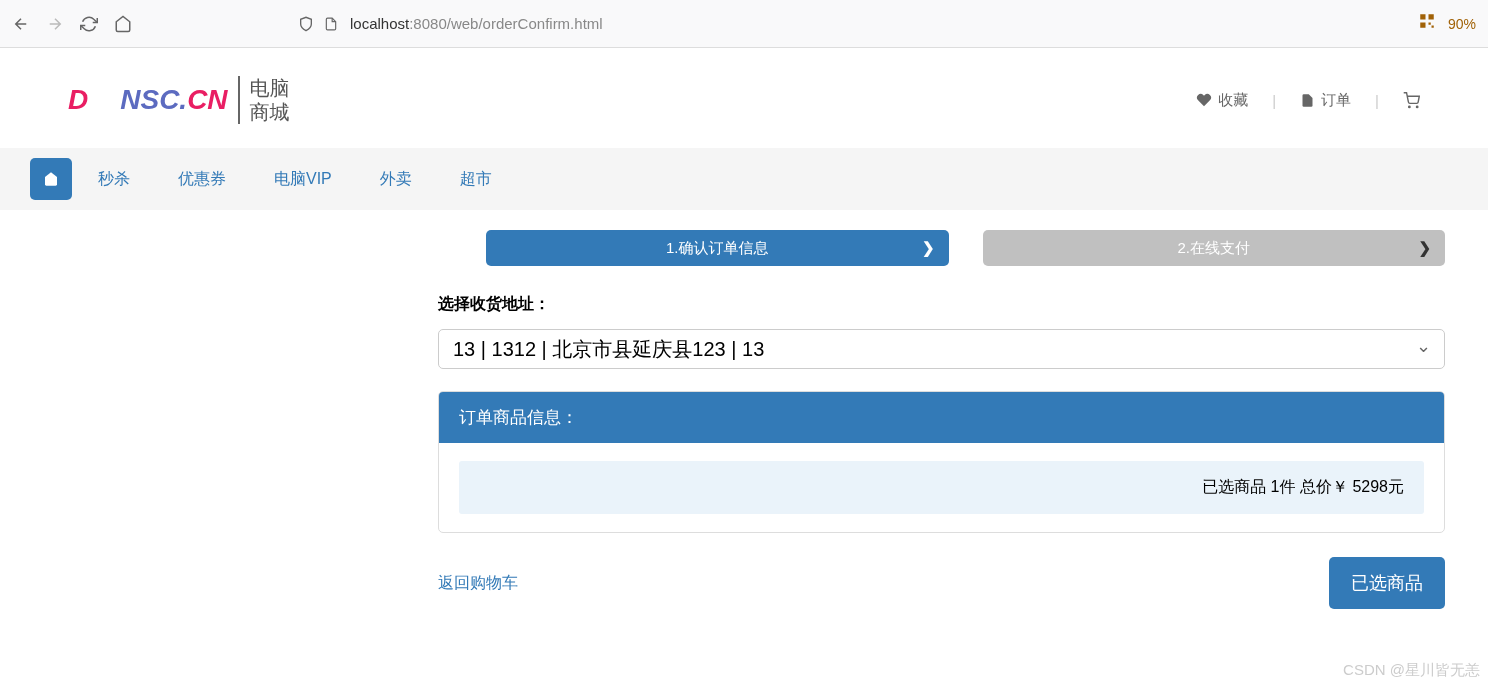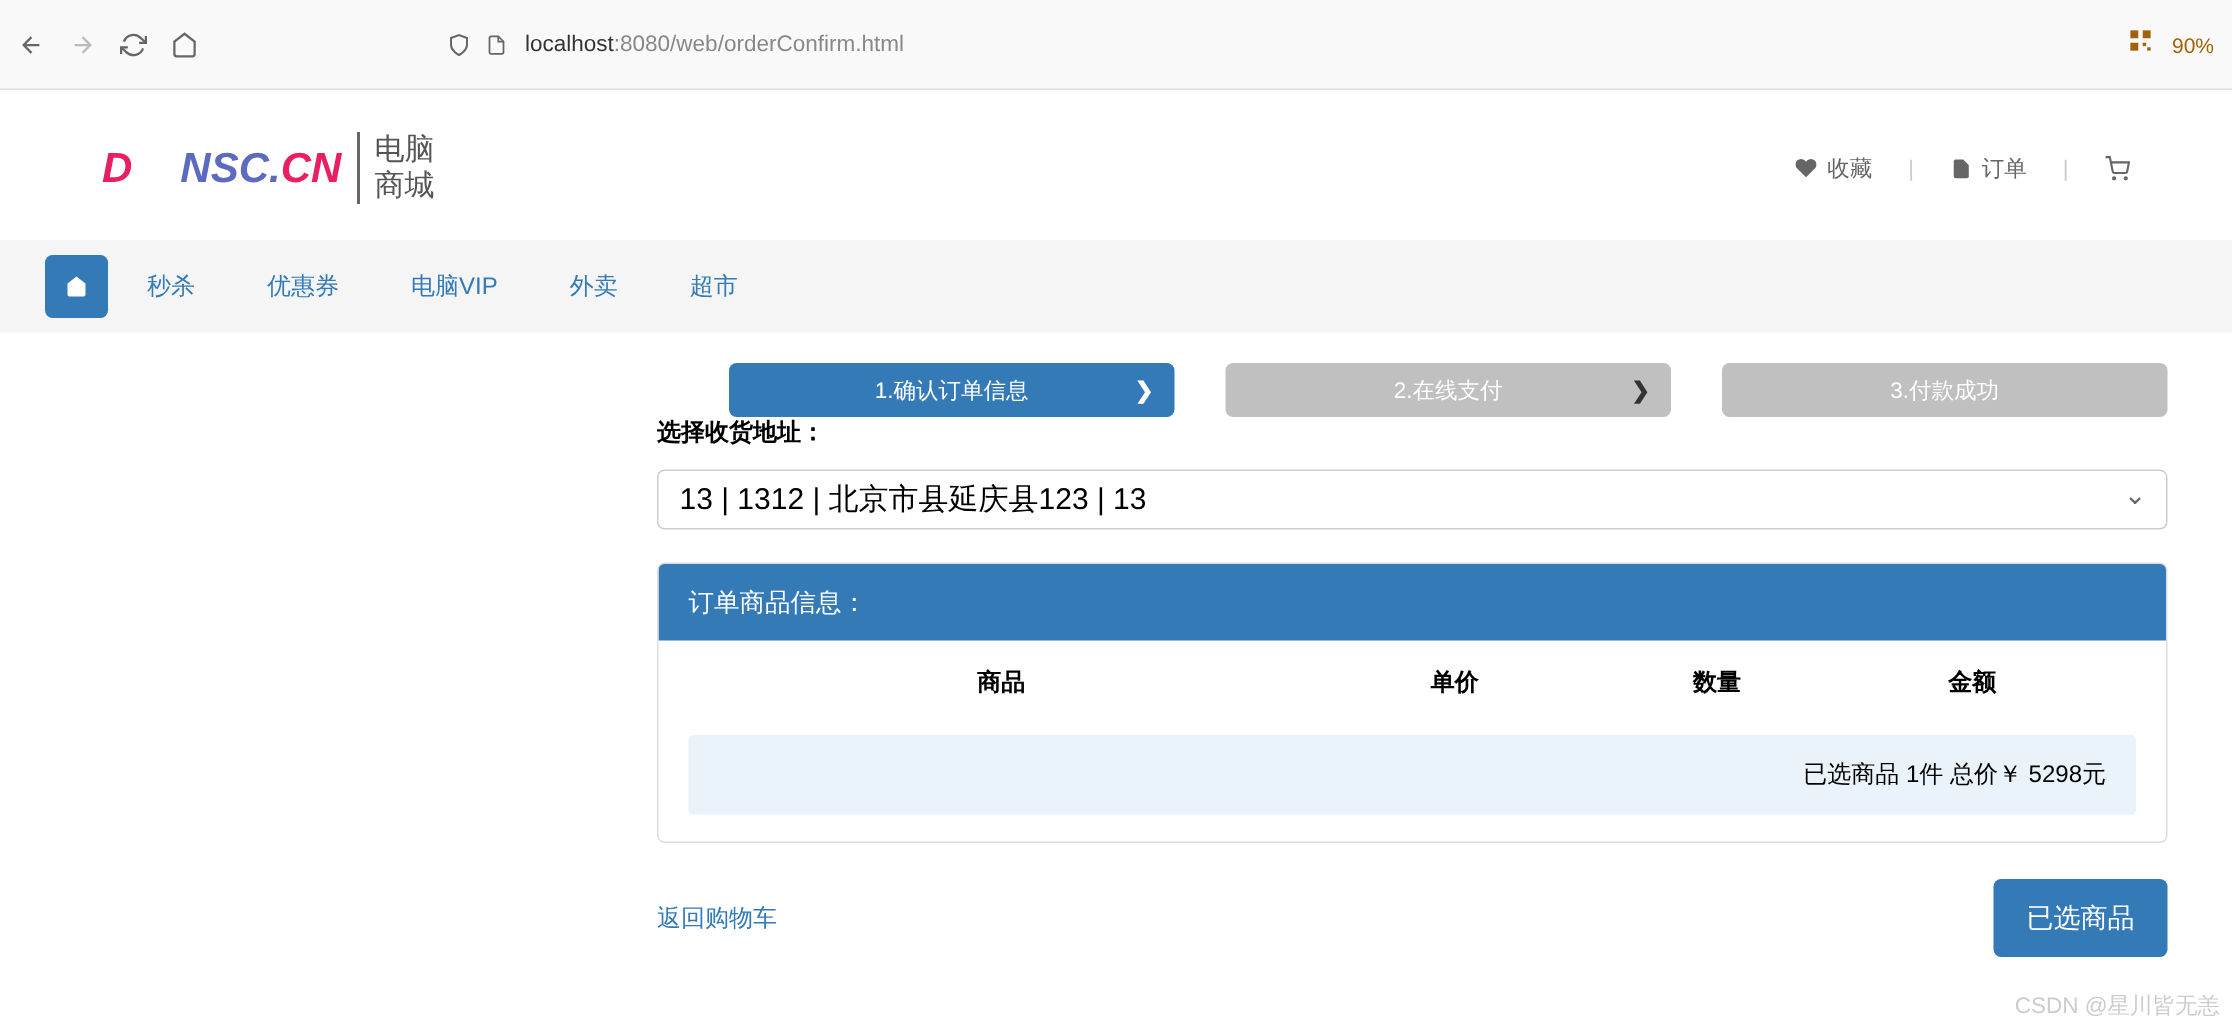--- a/index.html
+++ b/index.html
@@ -2,21 +2,21 @@
 <html><head>
   <meta charset="utf-8">
   <style>
     * { margin: 0; padding: 0; box-sizing: border-box; }
     body { font-family: "Microsoft YaHei", Arial, sans-serif; background: #fff; }
     
     .browser-chrome {
       display: flex;
       align-items: center;
       padding: 4px 12px;
-      height: 60px;
+      height: 48px;
       border-bottom: 1px solid #ddd;
       gap: 16px;
       background: #f9f9fa;
     }
     .nav-buttons { display: flex; gap: 16px; align-items: center; }
     .nav-btn { color: #666; cursor: pointer; display: flex; align-items: center; }
     .nav-btn.disabled { color: #bbb; }
     .url-area { flex: 1; display: flex; align-items: center; gap: 12px; margin-left: 150px; }
     .url-icons { display: flex; gap: 10px; align-items: center; color: #666; }
     .url-text { font-size: 15px; color: #333; }
@@ -62,21 +62,21 @@
     }
     .nav-link {
       padding: 10px 22px;
       color: #337ab7;
       font-size: 16px;
       cursor: pointer;
     }
     
     .main-content { padding: 20px 0 30px 438px; max-width: 1445px; }
     
-    .steps { display: flex; gap: 34px; margin-bottom: 0; padding-left: 48px; }
+    .steps { display: flex; gap: 34px; margin-bottom: 28px; padding-left: 48px; }
     .step {
       flex: 1;
       height: 36px;
       border-radius: 5px;
       display: flex;
       align-items: center;
       justify-content: center;
       position: relative;
       font-size: 15px;
       color: #fff;
@@ -272,42 +272,33 @@
 <div class="main-content">
   <div class="steps">
     <div class="step active">
       <span>1.确认订单信息</span>
       <span class="step-chevron">❯</span>
     </div>
     <div class="step">
       <span>2.在线支付</span>
       <span class="step-chevron" style="color:#333">❯</span>
     </div>
-    <div class="step">
-      <span>3.付款成功</span>
-    </div>
   </div>
 
   <div class="label-text">选择收货地址：</div>
 
   <div class="select-wrapper">
     <select class="address-select">
       <option>13 | 1312 | 北京市县延庆县123 | 13</option>
     </select>
   </div>
 
   <div class="order-panel">
     <div class="panel-header">订单商品信息：</div>
     <div class="panel-body">
-      <div class="table-head">
-        <div class="th-product">商品</div>
-        <div class="th-price">单价</div>
-        <div class="th-qty">数量</div>
-        <div class="th-amount">金额</div>
-      </div>
       <div class="summary-row">已选商品 1件 总价￥ 5298元</div>
     </div>
   </div>
 
   <div class="footer-actions">
     <span class="back-link">返回购物车</span>
     <button class="pay-button">已选商品</button>
   </div>
 </div>
 

